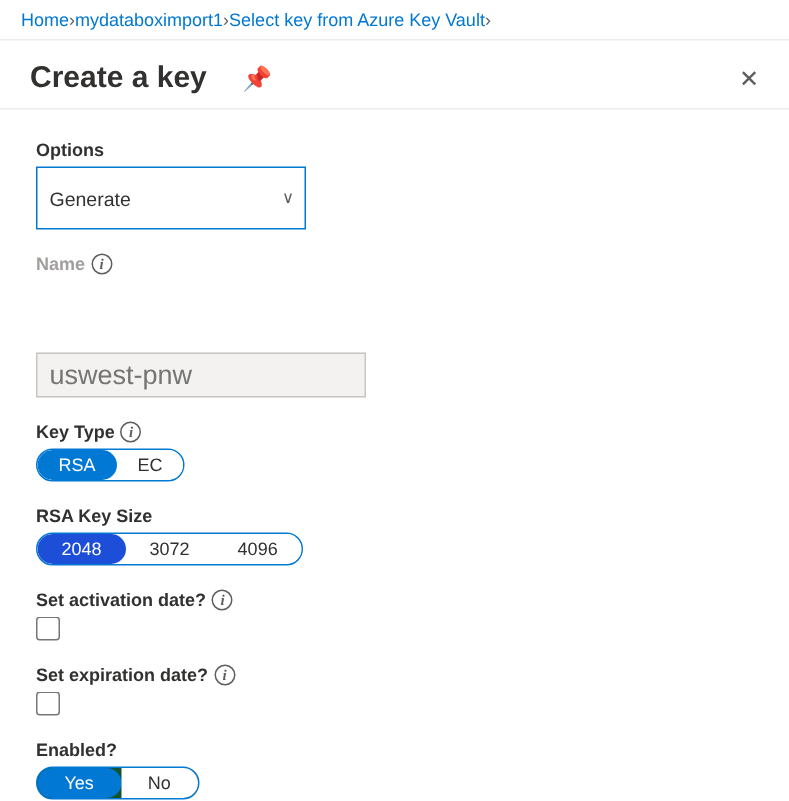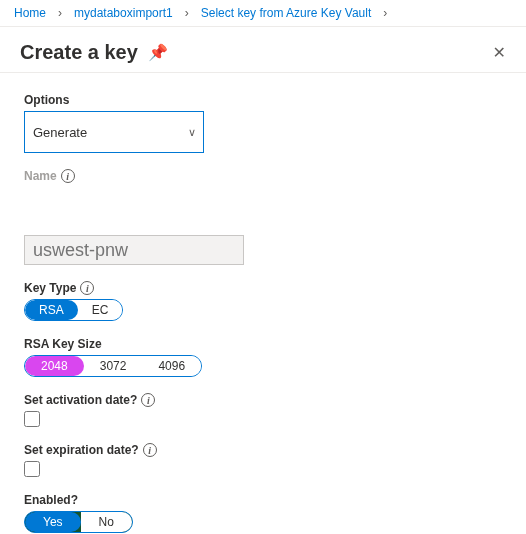--- a/index.html
+++ b/index.html
@@ -22,21 +22,21 @@
       position: relative;
     }
     .breadcrumb-bar {
       background: #fff;
       padding: 6px 14px;
       border-bottom: 1px solid #edebe9;
       font-size: 12px;
       color: #0078d4;
       display: flex;
       align-items: flex-end;
-      gap: 12px;
+      gap: 0;
       flex-shrink: 0;
     }
     .breadcrumb-bar span.sep {
       color: #605e5c;
     }
     .breadcrumb-bar span.crumb {
       color: #0078d4;
       cursor: pointer;
     }
     .breadcrumb-bar span.crumb.current {
@@ -47,21 +47,21 @@
       padding: 14px 20px 8px 20px;
       display: flex;
       align-items: center;
       justify-content: space-between;
       border-bottom: 1px solid #edebe9;
       flex-shrink: 0;
     }
     .panel-title-row {
       display: flex;
       align-items: center;
-      gap: 10px;
+      gap: 24px;
     }
     .panel-title {
       font-size: 20px;
       font-weight: 600;
       color: #323130;
     }
     .pin-icon {
       font-size: 16px;
       color: #605e5c;
       cursor: pointer;
@@ -178,21 +178,21 @@
     .toggle-size {
       padding: 3px 16px;
       font-size: 12px;
       cursor: pointer;
       color: #323130;
       background: #fff;
       border: none;
       outline: none;
     }
     .toggle-size.active {
-      background: #d946ef;
+      background: #1d4ed8;
       color: #fff;
       border-radius: 12px;
       text-align: center;
     }
     
     .checkbox-wrapper {
       display: flex;
       align-items: center;
       gap: 6px;
       margin-top: 4px;

